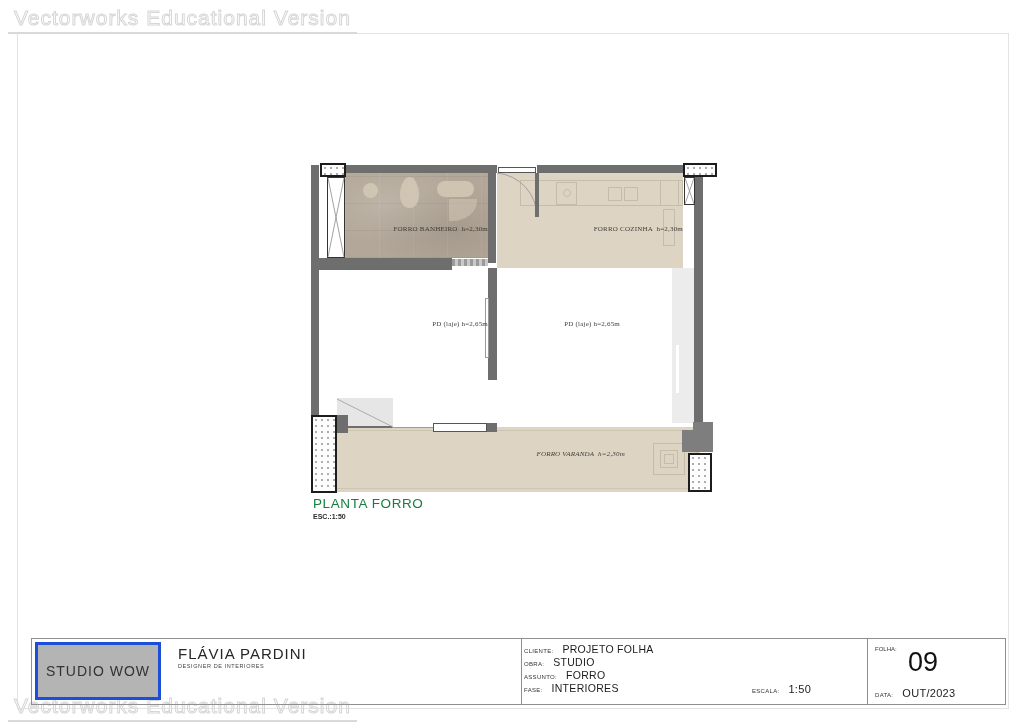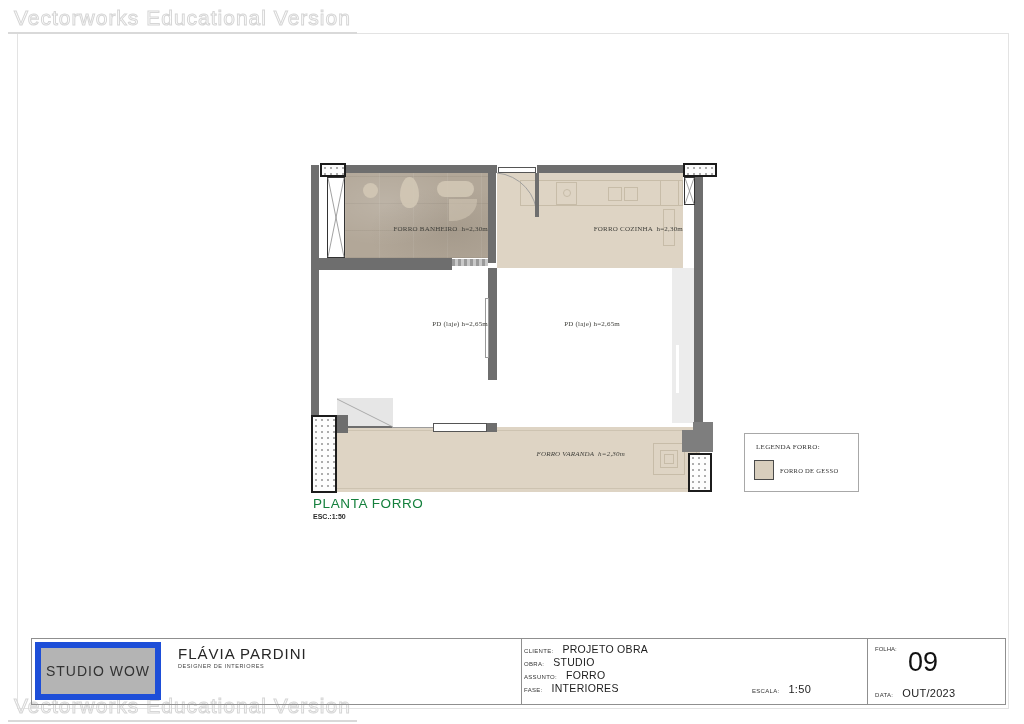--- a/index.html
+++ b/index.html
@@ -59,21 +59,21 @@
   .legend-swatch{left:9px;top:26px;width:18px;height:18px;background:#d8cebd;
                  border:1px solid #4a4a4a;}
   .legend-item-label{left:35px;top:33px;font-family:"Liberation Serif","DejaVu Serif",serif;
                      font-size:6.5px;color:#333;letter-spacing:0.3px;}
 
   
   .tblock{position:absolute;left:31px;top:638px;width:975px;height:67px;
           border:1px solid #8f8f8f;z-index:4;background:transparent;box-sizing:border-box;}
   .tblock .vdiv{position:absolute;top:0;bottom:0;width:1px;background:#8f8f8f;}
   .tb-logo{position:absolute;left:3px;top:3px;width:126px;height:58px;background:#b4b4b4;
-           border:6px solid #1d4ed8;display:flex;align-items:center;justify-content:center;
+           border:3px solid #1d4ed8;display:flex;align-items:center;justify-content:center;
            font-size:14px;letter-spacing:1px;color:#333;box-sizing:border-box;}
   .tb-name{position:absolute;left:146px;top:6px;font-size:15px;letter-spacing:1px;color:#262626;}
   .tb-sub{position:absolute;left:146px;top:24px;font-size:5.5px;letter-spacing:0.6px;color:#444;}
   .tb-row{position:absolute;display:flex;align-items:baseline;gap:9px;}
   .tb-label{font-size:6px;color:#333;letter-spacing:0.3px;}
   .tb-value{font-size:10.5px;color:#1c1c1c;letter-spacing:0.3px;}
   .tb-folha-label{position:absolute;left:843px;top:7px;font-size:6px;color:#333;}
   .tb-folha-value{position:absolute;left:876px;top:8px;font-size:27px;color:#111;}
 </style>
 </head>
@@ -155,37 +155,32 @@
     <div class="room-label" style="left:35px;top:65px;width:143px;">FORRO BANHEIRO &nbsp;h=2,30m</div>
     <div class="room-label" style="left:187px;top:65px;width:186px;">FORRO COZINHA &nbsp;h=2,30m</div>
     <div class="room-label" style="left:11px;top:160px;width:167px;">PD (laje) h=2,65m</div>
     <div class="room-label" style="left:185px;top:160px;width:125px;">PD (laje) h=2,65m</div>
     <div class="room-label" style="left:120px;top:290px;width:195px;font-style:italic;">FORRO VARANDA &nbsp;h=2,30m</div>
   </div>
 
   <div class="plan-title">PLANTA FORRO</div>
   <div class="plan-scale">ESC.:1:50</div>
 
-  <div class="legend">
-    <div class="legend-title">LEGENDA FORRO:</div>
-    <div class="legend-swatch"></div>
-    <div class="legend-item-label">FORRO DE GESSO</div>
-  </div>
 
   <div class="tblock">
     <div class="vdiv" style="left:489px;"></div>
     <div class="vdiv" style="left:835px;"></div>
 
     <div class="tb-logo">STUDIO WOW</div>
     <div class="tb-name">FLÁVIA PARDINI</div>
     <div class="tb-sub">DESIGNER DE INTERIORES</div>
 
     <div class="tb-row" style="left:492px;top:4px;">
       <span class="tb-label">CLIENTE:</span>
-      <span class="tb-value">PROJETO OBRA</span>
+      <span class="tb-value">PROJETO FOLHA</span>
     </div>
     <div class="tb-row" style="left:492px;top:17px;">
       <span class="tb-label">OBRA:</span>
       <span class="tb-value">STUDIO</span>
     </div>
     <div class="tb-row" style="left:492px;top:30px;">
       <span class="tb-label">ASSUNTO:</span>
       <span class="tb-value">FORRO</span>
     </div>
     <div class="tb-row" style="left:492px;top:43px;">

